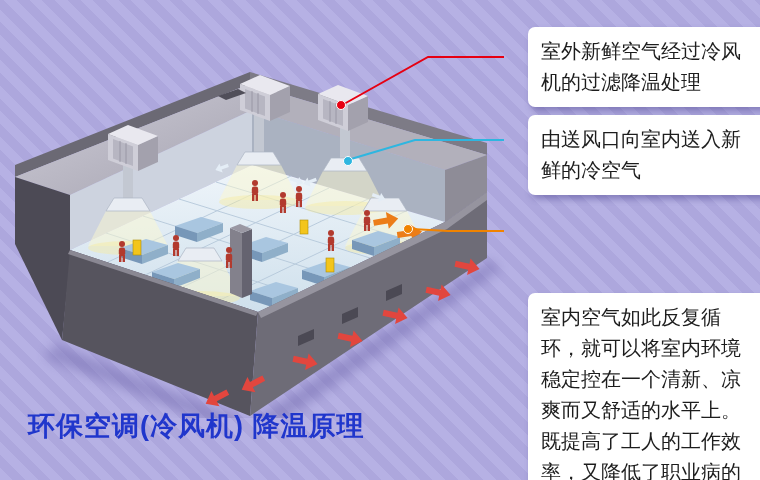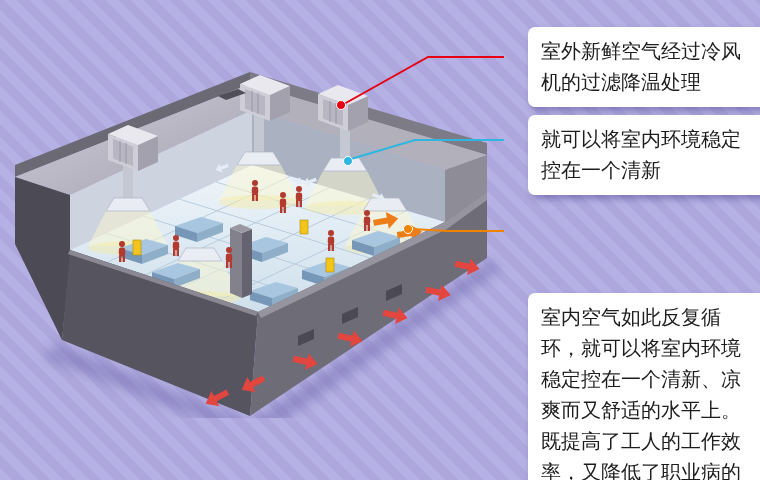--- a/index.html
+++ b/index.html
@@ -199,20 +199,21 @@
     <g>
       <polyline points="504,231 448,231 412,229" fill="none" stroke="#f08300" stroke-width="2"></polyline>
       <circle cx="408" cy="229" r="4.5" fill="#f08300" stroke="#ffffff" stroke-width="1"></circle>
     </g>
   </svg>
 
   <div class="callout c1">
     <p>室外新鲜空气经过冷风机的过滤降温处理</p>
   </div>
   <div class="callout c2">
-    <p>就可以将室内环境稳定控在一个清新</p>
+    <p>由送风口向室内送入新鲜的冷空气</p>
   </div>
   <div class="callout c4">
     <p>室内空气如此反复循环，就可以将室内环境稳定控在一个清新、凉爽而又舒适的水平上。既提高了工人的工作效率，又降低了职业病的发生！</p>
   </div>
 
+  <div class="poster-title">环保空调(冷风机) 降温原理</div>
 
 </div>
 
 </body></html>

